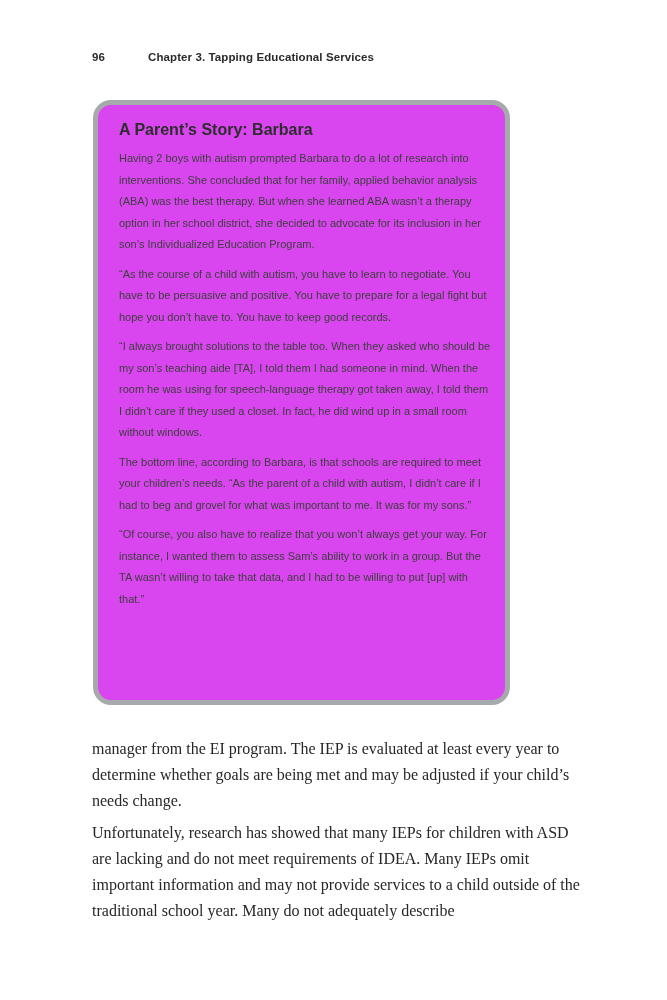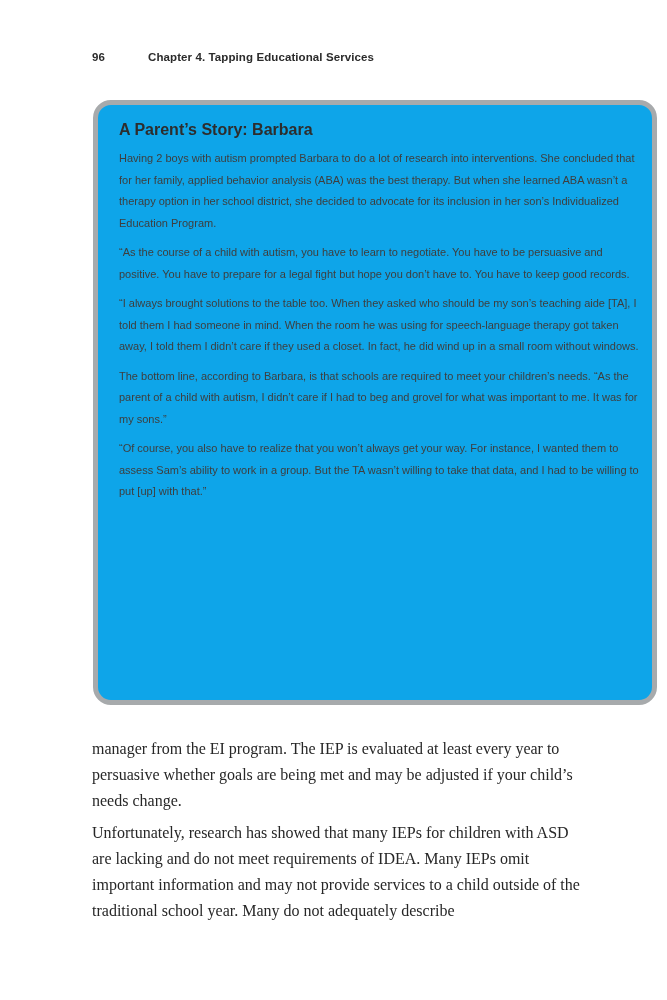--- a/index.html
+++ b/index.html
@@ -31,23 +31,23 @@
     letter-spacing: 0.1px;
   }
   .page-header .page-num {
     width: 56px;
     flex: 0 0 56px;
   }
   .story-box {
     position: absolute;
     left: 93px;
     top: 100px;
-    width: 564px;
+    width: 417px;
     min-height: 605px;
-    background: #0ea5e9;
+    background: #d946ef;
     border: 5px solid #a7aaac;
     border-radius: 18px;
     padding: 16px 12px 18px 21px;
   }
   .story-box-title {
     margin: 0 0 9px 0;
     font-family: "Liberation Sans", sans-serif;
     font-size: 16px;
     font-weight: 700;
     color: #2d2d2d;
@@ -74,30 +74,30 @@
     line-height: 26px;
   }
 </style>
 </head>
 <body>
 
 <div class="page">
 
   <header class="page-header">
     <span class="page-num">96</span>
-    <span class="chapter-title">Chapter 4. Tapping Educational Services</span>
+    <span class="chapter-title">Chapter 3. Tapping Educational Services</span>
   </header>
 
   <section class="story-box">
     <h2 class="story-box-title">A Parent’s Story: Barbara</h2>
     <p>Having 2 boys with autism prompted Barbara to do a lot of research into interventions. She concluded that for her family, applied behavior analysis (ABA) was the best therapy. But when she learned ABA wasn’t a therapy option in her school district, she decided to advocate for its inclusion in her son’s Individualized Education Program.</p>
     <p>“As the course of a child with autism, you have to learn to negotiate. You have to be persuasive and positive. You have to prepare for a legal fight but hope you don’t have to. You have to keep good records.</p>
     <p>“I always brought solutions to the table too. When they asked who should be my son’s teaching aide [TA], I told them I had someone in mind. When the room he was using for speech-language therapy got taken away, I told them I didn’t care if they used a closet. In fact, he did wind up in a small room without windows.</p>
     <p>The bottom line, according to Barbara, is that schools are required to meet your children’s needs. “As the parent of a child with autism, I didn’t care if I had to beg and grovel for what was important to me. It was for my sons.”</p>
     <p>“Of course, you also have to realize that you won’t always get your way. For instance, I wanted them to assess Sam’s ability to work in a group. But the TA wasn’t willing to take that data, and I had to be willing to put [up] with that.”</p>
   </section>
 
   <main class="body-text">
-    <p>manager from the EI program. The IEP is evaluated at least every year to persuasive whether goals are being met and may be adjusted if your child’s needs change.</p>
+    <p>manager from the EI program. The IEP is evaluated at least every year to determine whether goals are being met and may be adjusted if your child’s needs change.</p>
     <p>Unfortunately, research has showed that many IEPs for children with ASD are lacking and do not meet requirements of IDEA. Many IEPs omit important information and may not provide services to a child outside of the traditional school year. Many do not adequately describe</p>
   </main>
 
 </div>
 
 </body></html>

